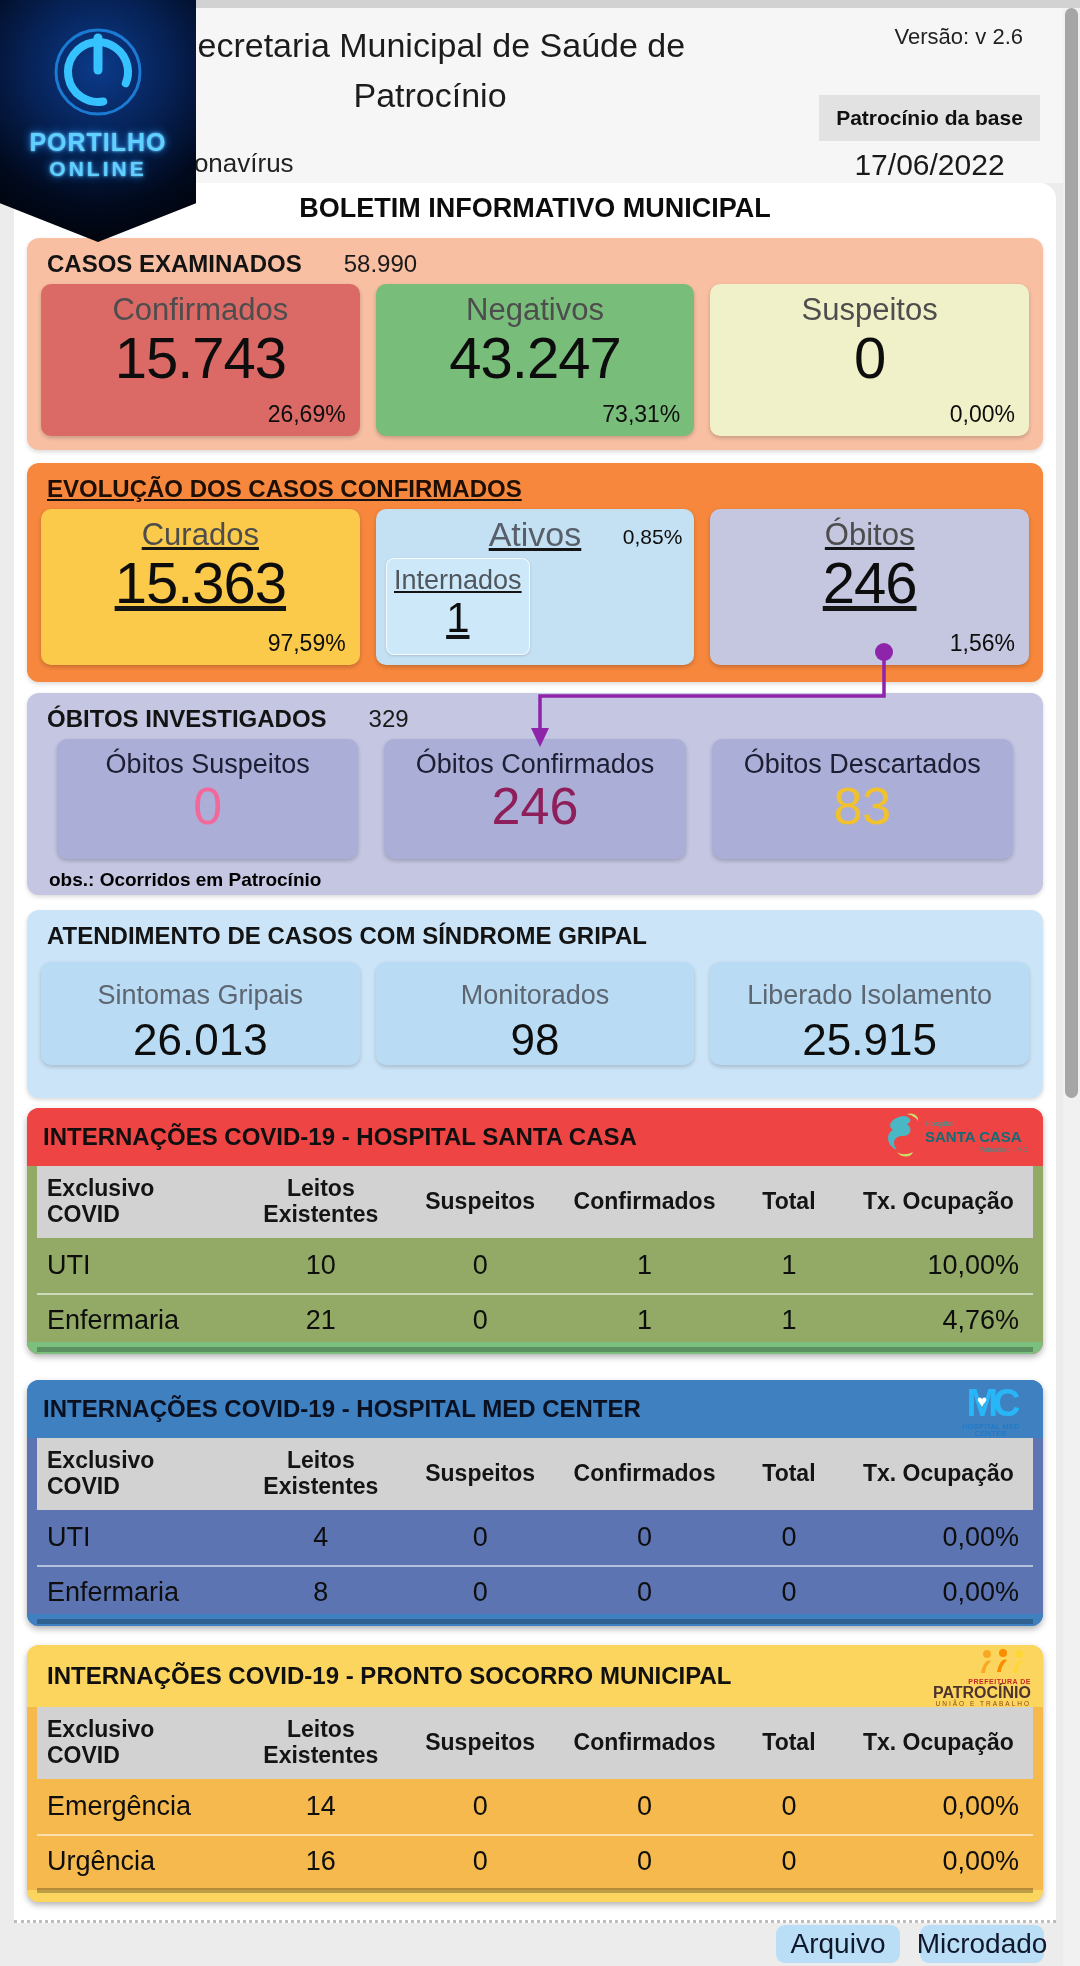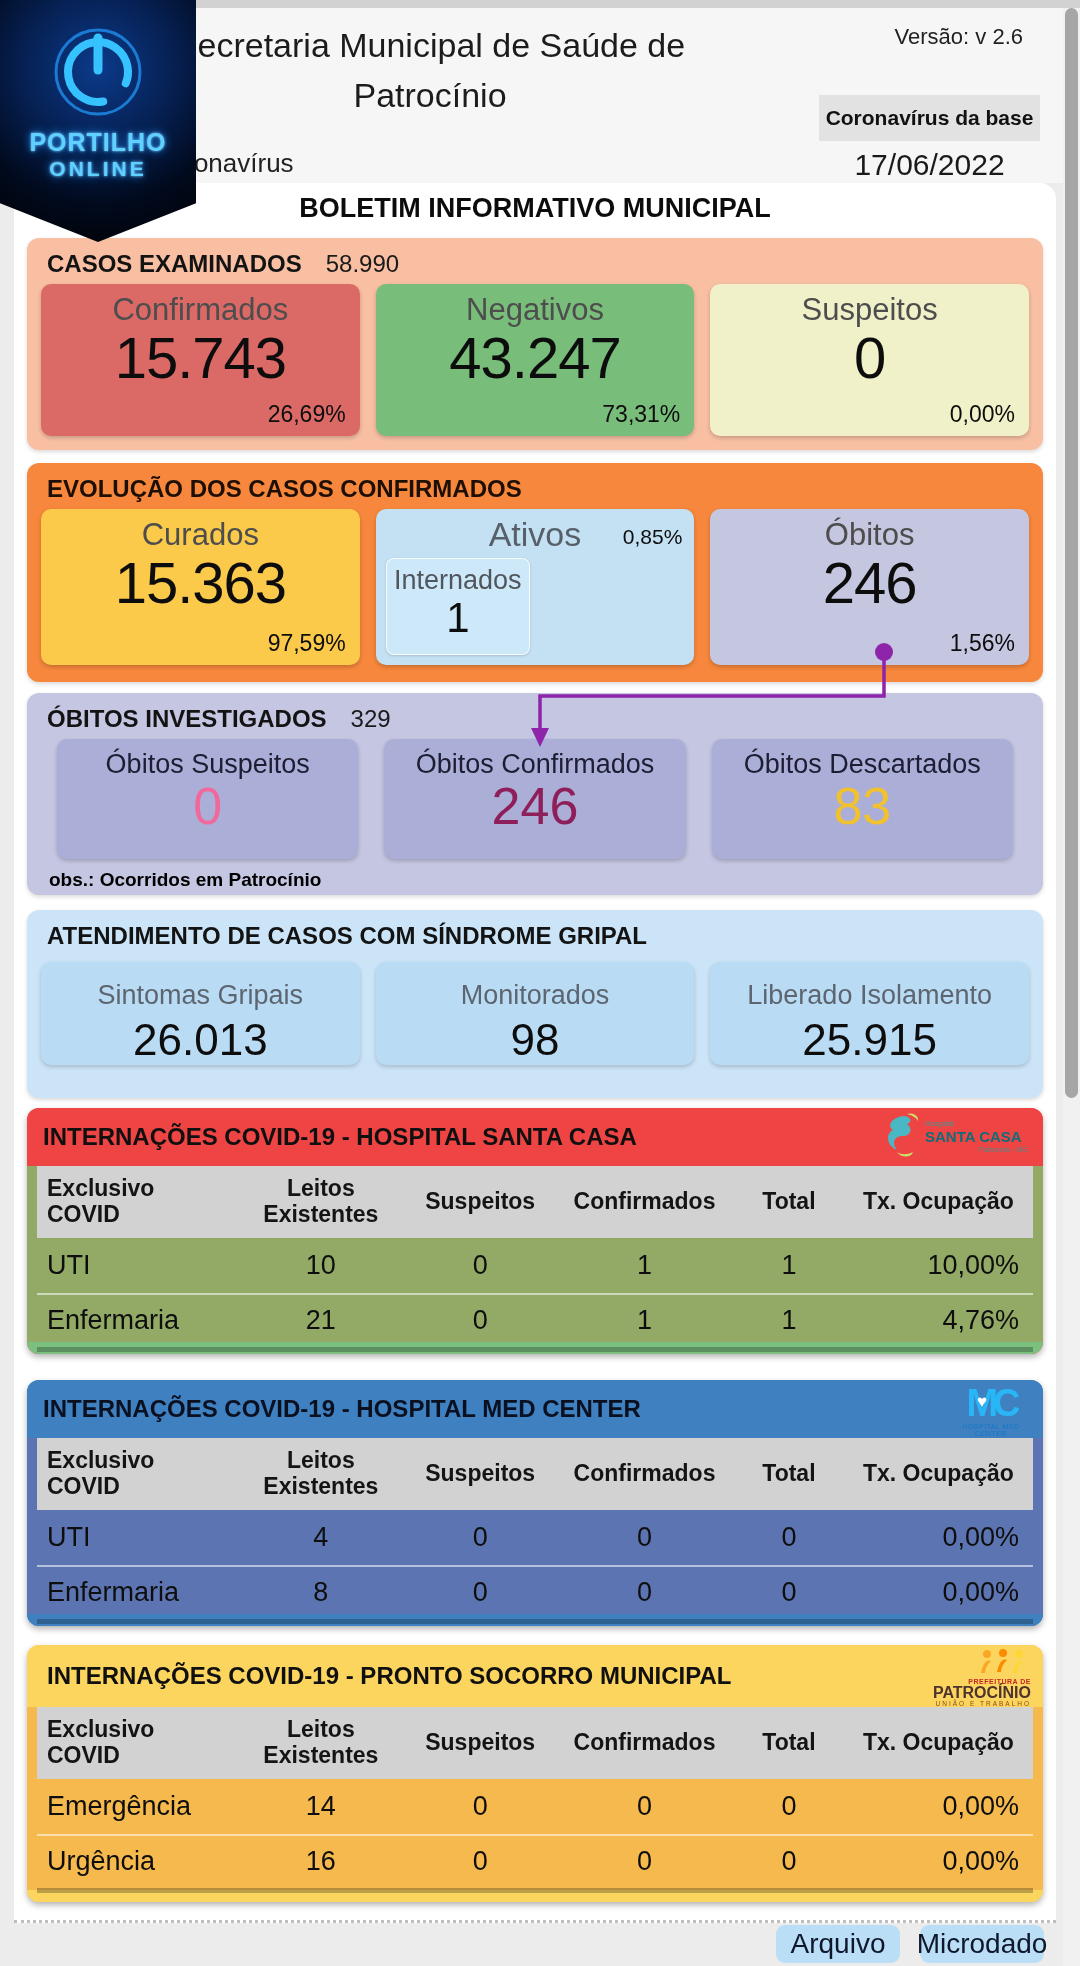--- a/index.html
+++ b/index.html
@@ -45,39 +45,39 @@
   .card {
     position:absolute; left:14px; top:183px; width:1042px; height:1740px;
     background:#FFFFFF; border-radius:16px 16px 0 0;
     border-bottom:3px dotted #BDBDBD;
     padding:10px 13px 0 13px;
   }
   .bulletin-title { text-align:center; font-size:27px; font-weight:bold; color:#0c0c0c; margin-bottom:14px; }
 
   
   .panel { border-radius:12px; padding:8px 14px 12px 14px; box-shadow:0 2px 4px rgba(0,0,0,.15); }
-  .panel-head { display:flex; align-items:center; gap:24px; padding:4px 6px 6px 6px; }
+  .panel-head { display:flex; align-items:center; gap:42px; padding:4px 6px 6px 6px; }
   .panel-title { font-size:24px; font-weight:bold; color:#131313; }
   .panel-count { font-size:24px; color:#1a1a1a; }
   .row3 { display:grid; grid-template-columns:repeat(3,1fr); gap:16px; }
 
   .stat-card { position:relative; border-radius:10px; box-shadow:0 2px 4px rgba(0,0,0,.2); text-align:center; }
   .stat-label { font-size:31px; color:#4d4d4d; margin-top:8px; }
   .stat-value { font-size:58px; color:#0d0d0d; line-height:1.05; letter-spacing:-1px; }
   .stat-pct { position:absolute; right:14px; bottom:8px; font-size:23px; color:#0d0d0d; }
 
   
   .sec-examined { background:#F8BFA3; height:212px; margin-bottom:13px; }
   .sec-examined .row3 { height:152px; }
   .card-confirmados { background:#DB6A67; }
   .card-negativos  { background:#79BD7B; }
   .card-suspeitos  { background:#F0F1C8; }
 
   
-  .sec-evolution { background:#F6873C; height:219px; margin-bottom:11px; }
+  .sec-evolution { background:#F6873C; height:219px; margin-bottom:11px;text-decoration:underline; }
   .sec-evolution .panel-title { color:#1d0f05; }
   .sec-evolution .row3 { height:156px; }
   .card-curados { background:#FBCA4B; }
   .card-obitos  { background:#C5C6E0; }
   .card-ativos  { position:relative; background:#C4E1F3; border-radius:10px; box-shadow:0 2px 4px rgba(0,0,0,.2); padding:6px 10px 0 10px; }
   .ativos-label { text-align:center; font-size:34px; color:#57606a; }
   .ativos-pct { position:absolute; top:16px; right:12px; font-size:21px; color:#0d0d0d; }
   .ativos-sub { display:grid; grid-template-columns:1fr 1fr; gap:10px; margin-top:4px; }
   .sub-card { background:#CDE9F9; border:1px solid rgba(255,255,255,.8); border-radius:8px; height:97px; text-align:center; box-shadow:0 1px 3px rgba(0,0,0,.15); }
   .sub-label { font-size:27px; color:#50565c; margin-top:6px; }
@@ -163,21 +163,21 @@
   .ps-name { font-size:16px; font-weight:800; color:#4E342E; }
   .ps-sub { font-size:6.5px; color:#8d4a12; letter-spacing:2px; }
 </style>
 </head>
 <body>
 
 <div class="top-strip"></div>
 <div class="page-header">
   <h1 class="main-title">Secretaria Municipal de Saúde de Patrocínio</h1>
   <div class="version">Versão: v 2.6</div>
-  <div class="update-box">Coronavírus da base</div>
+  <div class="update-box">Patrocínio da base</div>
   <div class="update-date">17/06/2022 16:41</div>
   <div class="subtitle-coronavirus">Coronavírus</div>
 </div>
 
 <div class="portilho">
   <svg width="96" height="100" viewBox="0 0 96 100">
     <g filter="none">
       <circle cx="48" cy="50" r="42" fill="none" stroke="#1E88E5" stroke-width="3" opacity="0.85"></circle>
       <circle cx="48" cy="50" r="30" fill="none" stroke="#35C2FF" stroke-width="8" stroke-dasharray="158 31" transform="rotate(-280 48 50)" stroke-linecap="round"></circle>
       <line x1="48" y1="16" x2="48" y2="48" stroke="#35C2FF" stroke-width="9" stroke-linecap="round"></line>

